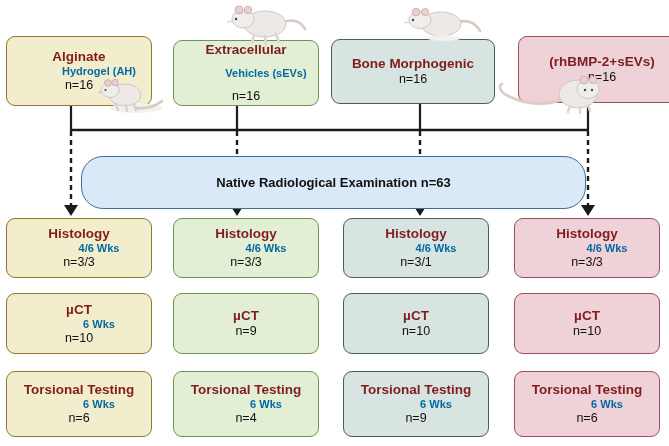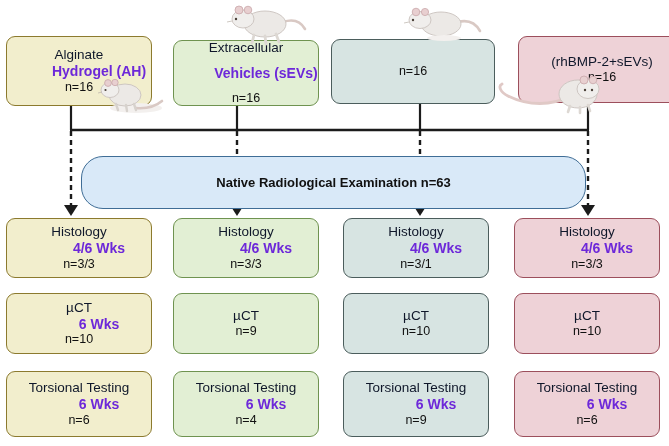--- a/index.html
+++ b/index.html
@@ -17,22 +17,22 @@
     box-sizing:border-box;
     border-radius:9px;
     display:flex;
     flex-direction:column;
     align-items:center;
     justify-content:center;
     text-align:center;
     line-height:1.18;
     z-index:3;
   }
-  .box .l1{font-size:13.5px;font-weight:normal;color:#0f172a;}
-  .box .l2{font-size:14px;font-weight:bold;color:#6d28d9;margin-left:40px;}
+  .box .l1{font-size:13.5px;font-weight:bold;color:#7f1d1d;}
+  .box .l2{font-size:11px;font-weight:bold;color:#0369a1;margin-left:40px;}
   .box .l3{font-size:12.5px;font-weight:normal;color:#111111;}
 
   
   .c1{background:#f2eecd;border:1.6px solid #8c7a2e;}
   .c2{background:#e2efd4;border:1.6px solid #6f9350;}
   .c3{background:#d7e4e2;border:1.6px solid #4b5d5c;}
   .c4{background:#eed2d7;border:1.6px solid #9c4f5c;}
 
   .banner{
     position:absolute;
@@ -78,20 +78,21 @@
     <div class="l3">n=16</div>
   </div>
 
   <div class="box c2" style="left:173px;top:40px;width:146px;height:66px;gap:9px;">
     <div class="l1">Extracellular</div>
     <div class="l2">Vehicles (sEVs)</div>
     <div class="l3">n=16</div>
   </div>
 
   <div class="box c3" style="left:331px;top:39px;width:164px;height:65px;">
+    <div class="l1">Bone Morphogenic</div>
     <div class="l3">n=16</div>
   </div>
 
   <div class="box c4" style="left:518px;top:36px;width:168px;height:67px;">
     <div class="l1">(rhBMP-2+sEVs)</div>
     <div class="l3">n=16</div>
   </div>
 
   <svg class="rat" style="left:92px;top:68px;width:72px;height:48px;" viewBox="0 0 72 48">
     <ellipse cx="44" cy="40" rx="26" ry="5" fill="#f3f0ee"></ellipse>

